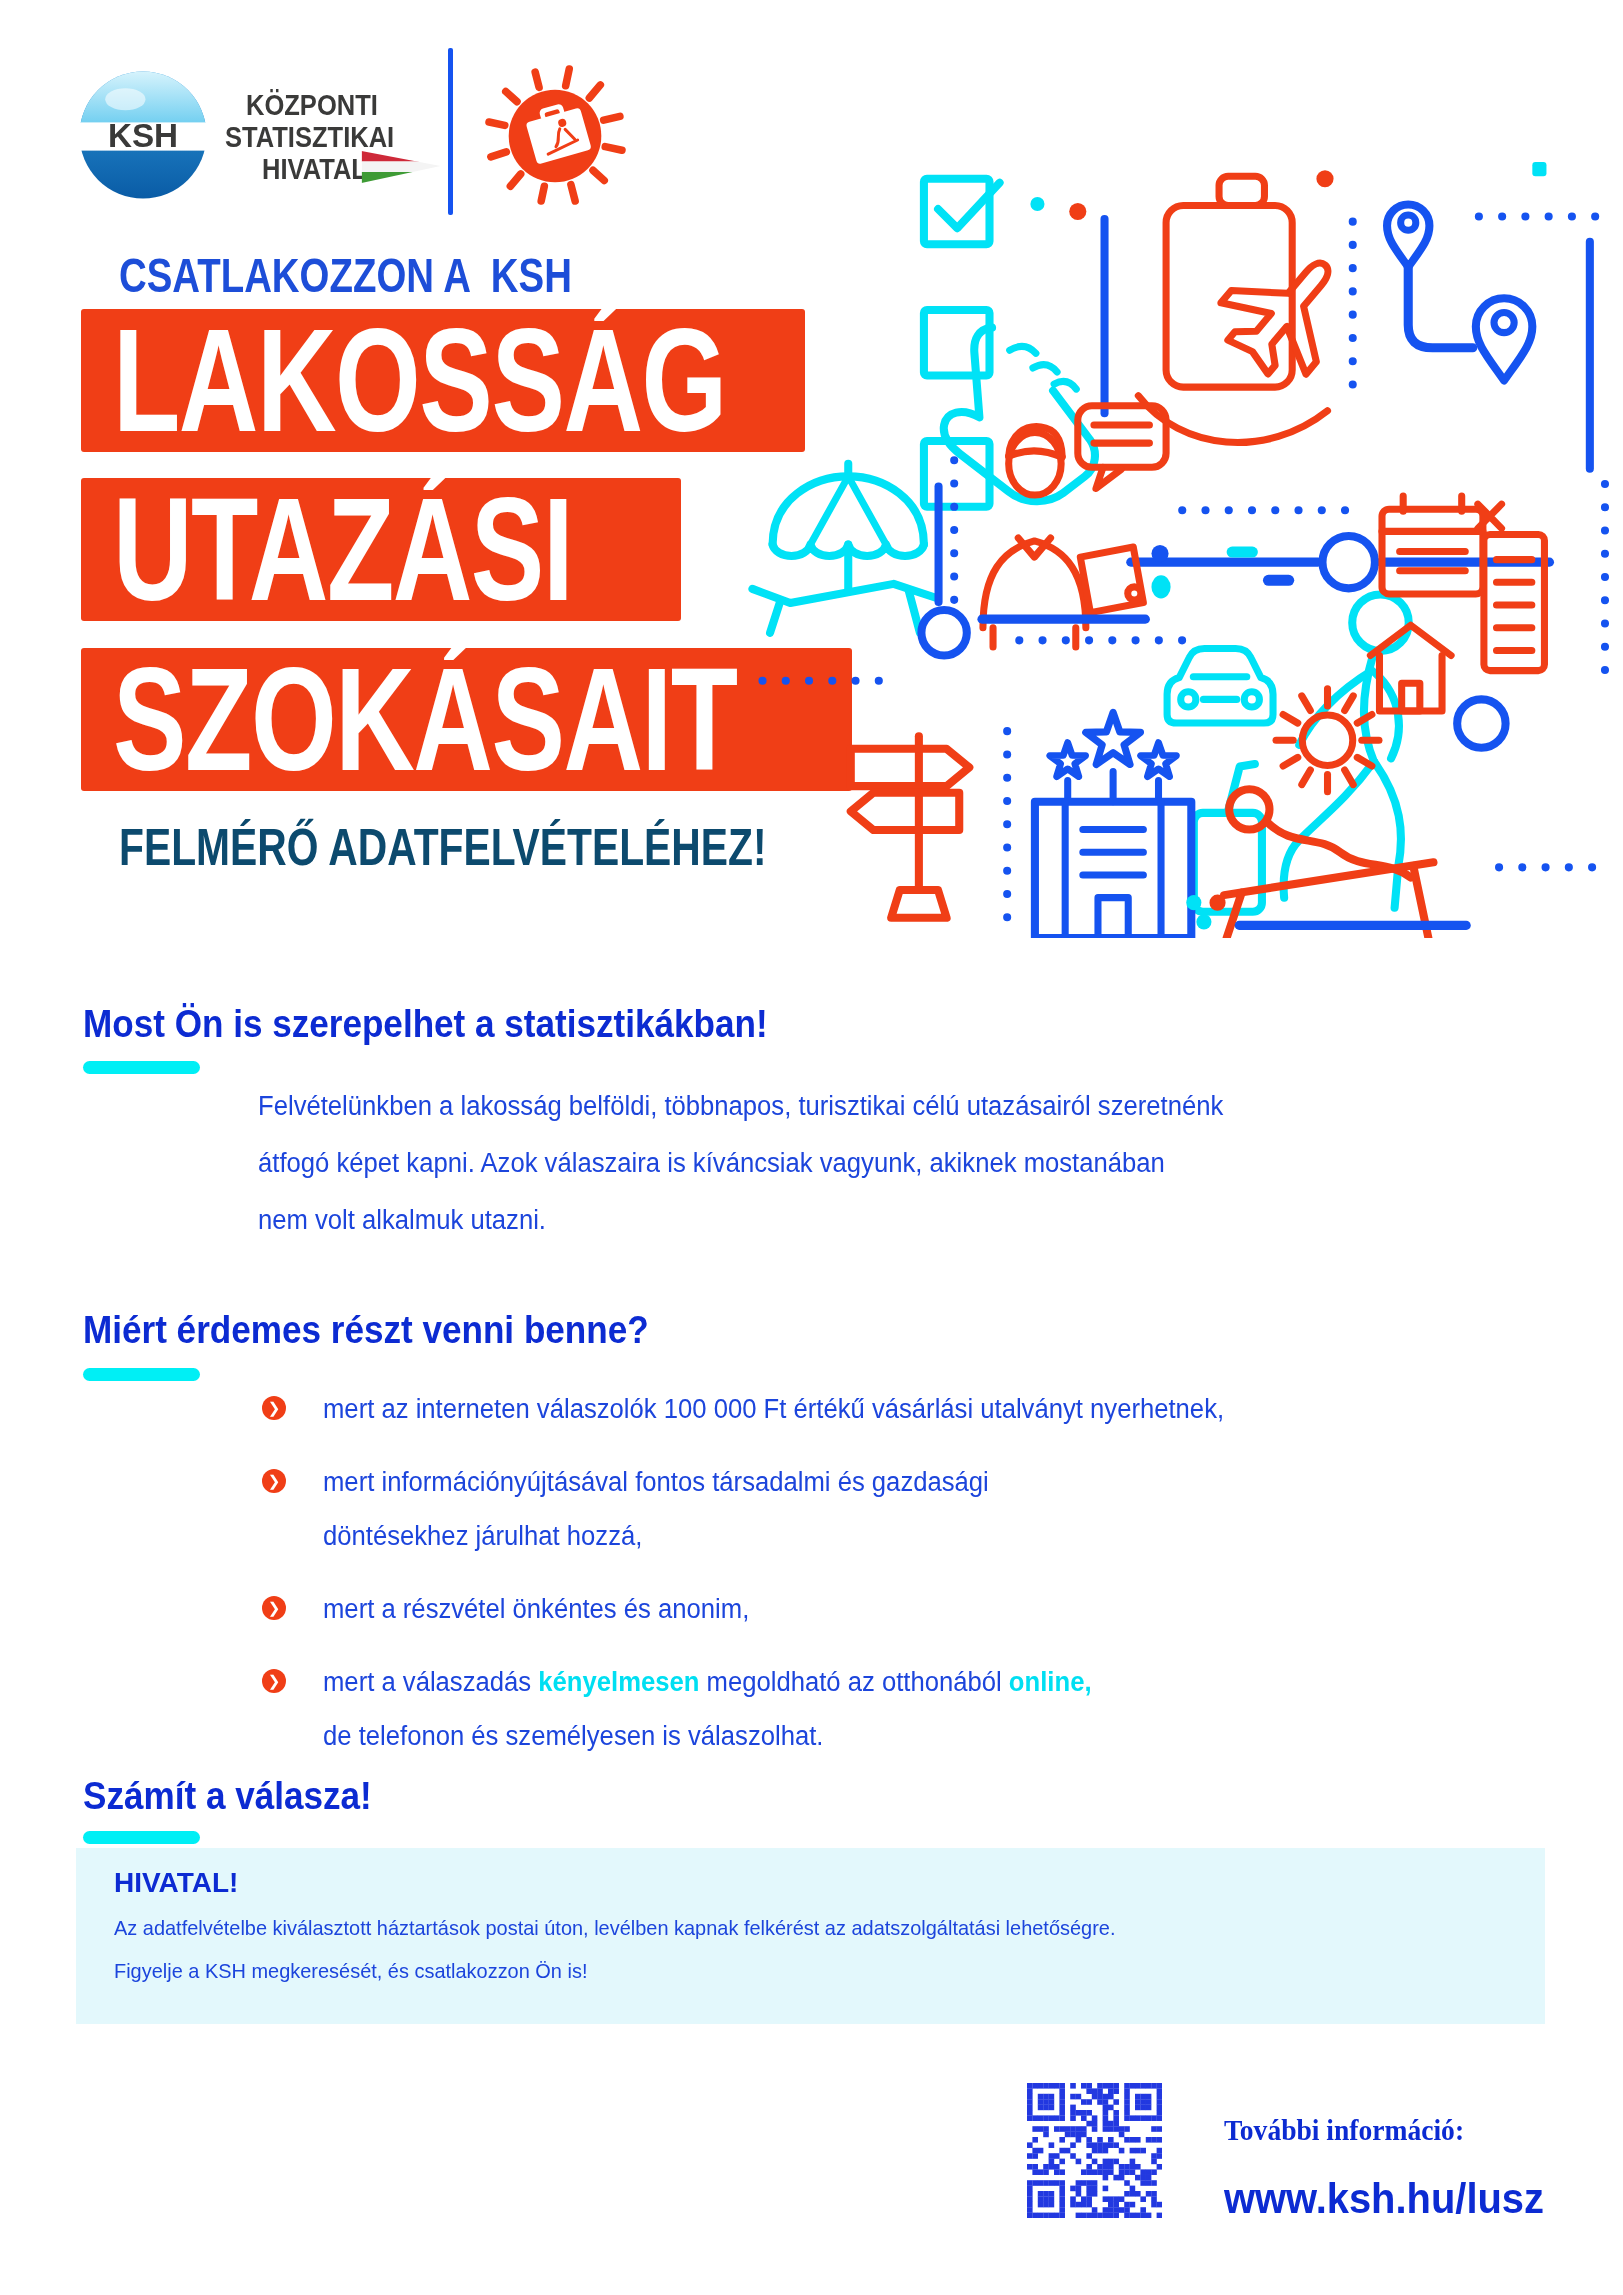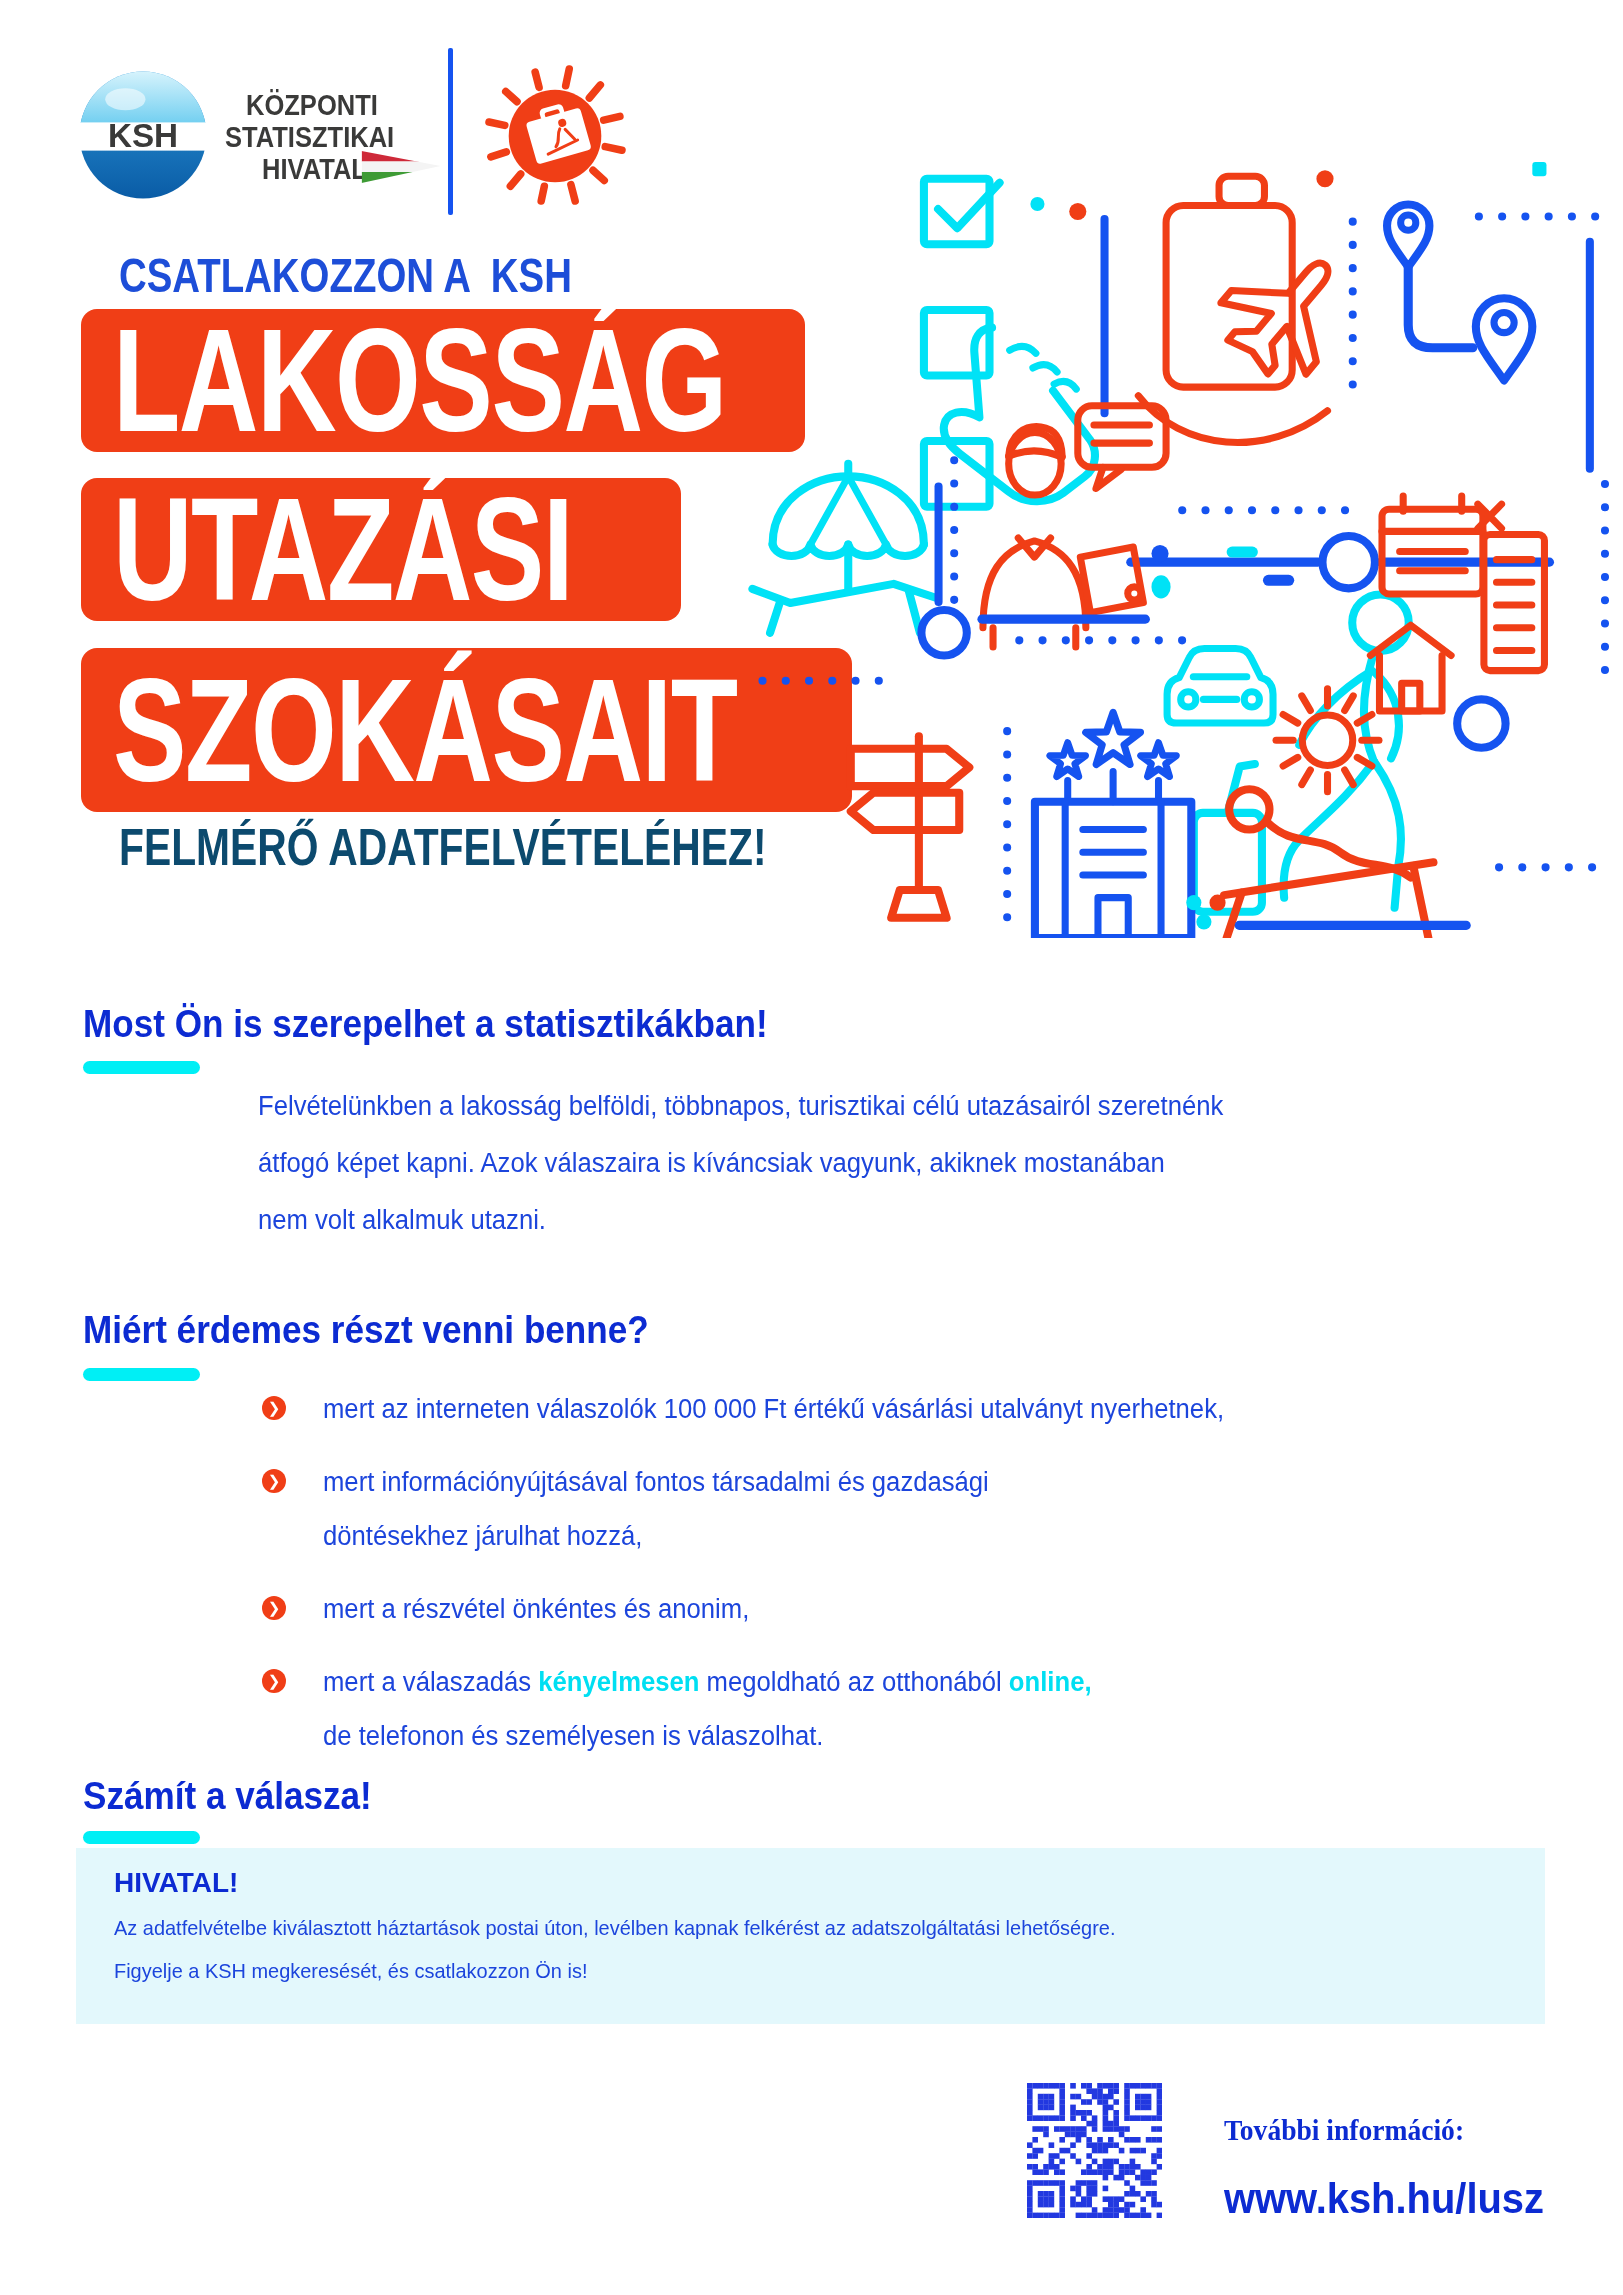--- a/index.html
+++ b/index.html
@@ -9,26 +9,26 @@
   .cond{display:inline-block;transform-origin:left center;white-space:pre;}
 
   
   .org{left:225px;top:89px;color:#3a3a39;font-weight:bold;font-size:29px;line-height:32px;letter-spacing:0px;text-align:center;}
   .org .cond{transform:scaleX(.88);}
   .divider{left:448px;top:48px;width:4.5px;height:167px;background:#1553f0;border-radius:2px;}
 
   
   .kicker{left:119px;top:248px;color:#1d4ed8;font-weight:bold;font-size:48px;}
   .kicker .cond{transform:scaleX(.80);}
-  .tbox{background:#f03e16;border-radius:16px;display:flex;align-items:center;padding-left:32px;}
+  .tbox{background:#f03e16;border-radius:3px;display:flex;align-items:center;padding-left:32px;}
   .tbox span{color:#ffffff;font-weight:bold;font-size:147px;display:inline-block;
              transform:scaleX(.75);transform-origin:left center;white-space:pre;letter-spacing:-2px;}
   .box1{left:81px;top:309px;width:692px;height:143px;}
   .box2{left:81px;top:478px;width:568px;height:143px;}
-  .box3{left:81px;top:648px;width:739px;height:164px;}
+  .box3{left:81px;top:648px;width:739px;height:143px;}
   .subtitle{left:119px;top:818px;color:#0c4a6e;font-weight:bold;font-size:51px;}
   .subtitle .cond{transform:scaleX(.80);}
 
   
   .h2{color:#0c2bd2;font-weight:bold;font-size:39px;}
   .h2 .cond{transform:scaleX(.90);}
   .cyanbar{width:117px;height:13px;border-radius:6.6px;background:#00eff5;}
   .bodytxt{color:#1c45dc;font-size:27px;line-height:57px;}
   .bodytxt .tline{white-space:pre;transform:scaleX(.95);transform-origin:left center;}
 

